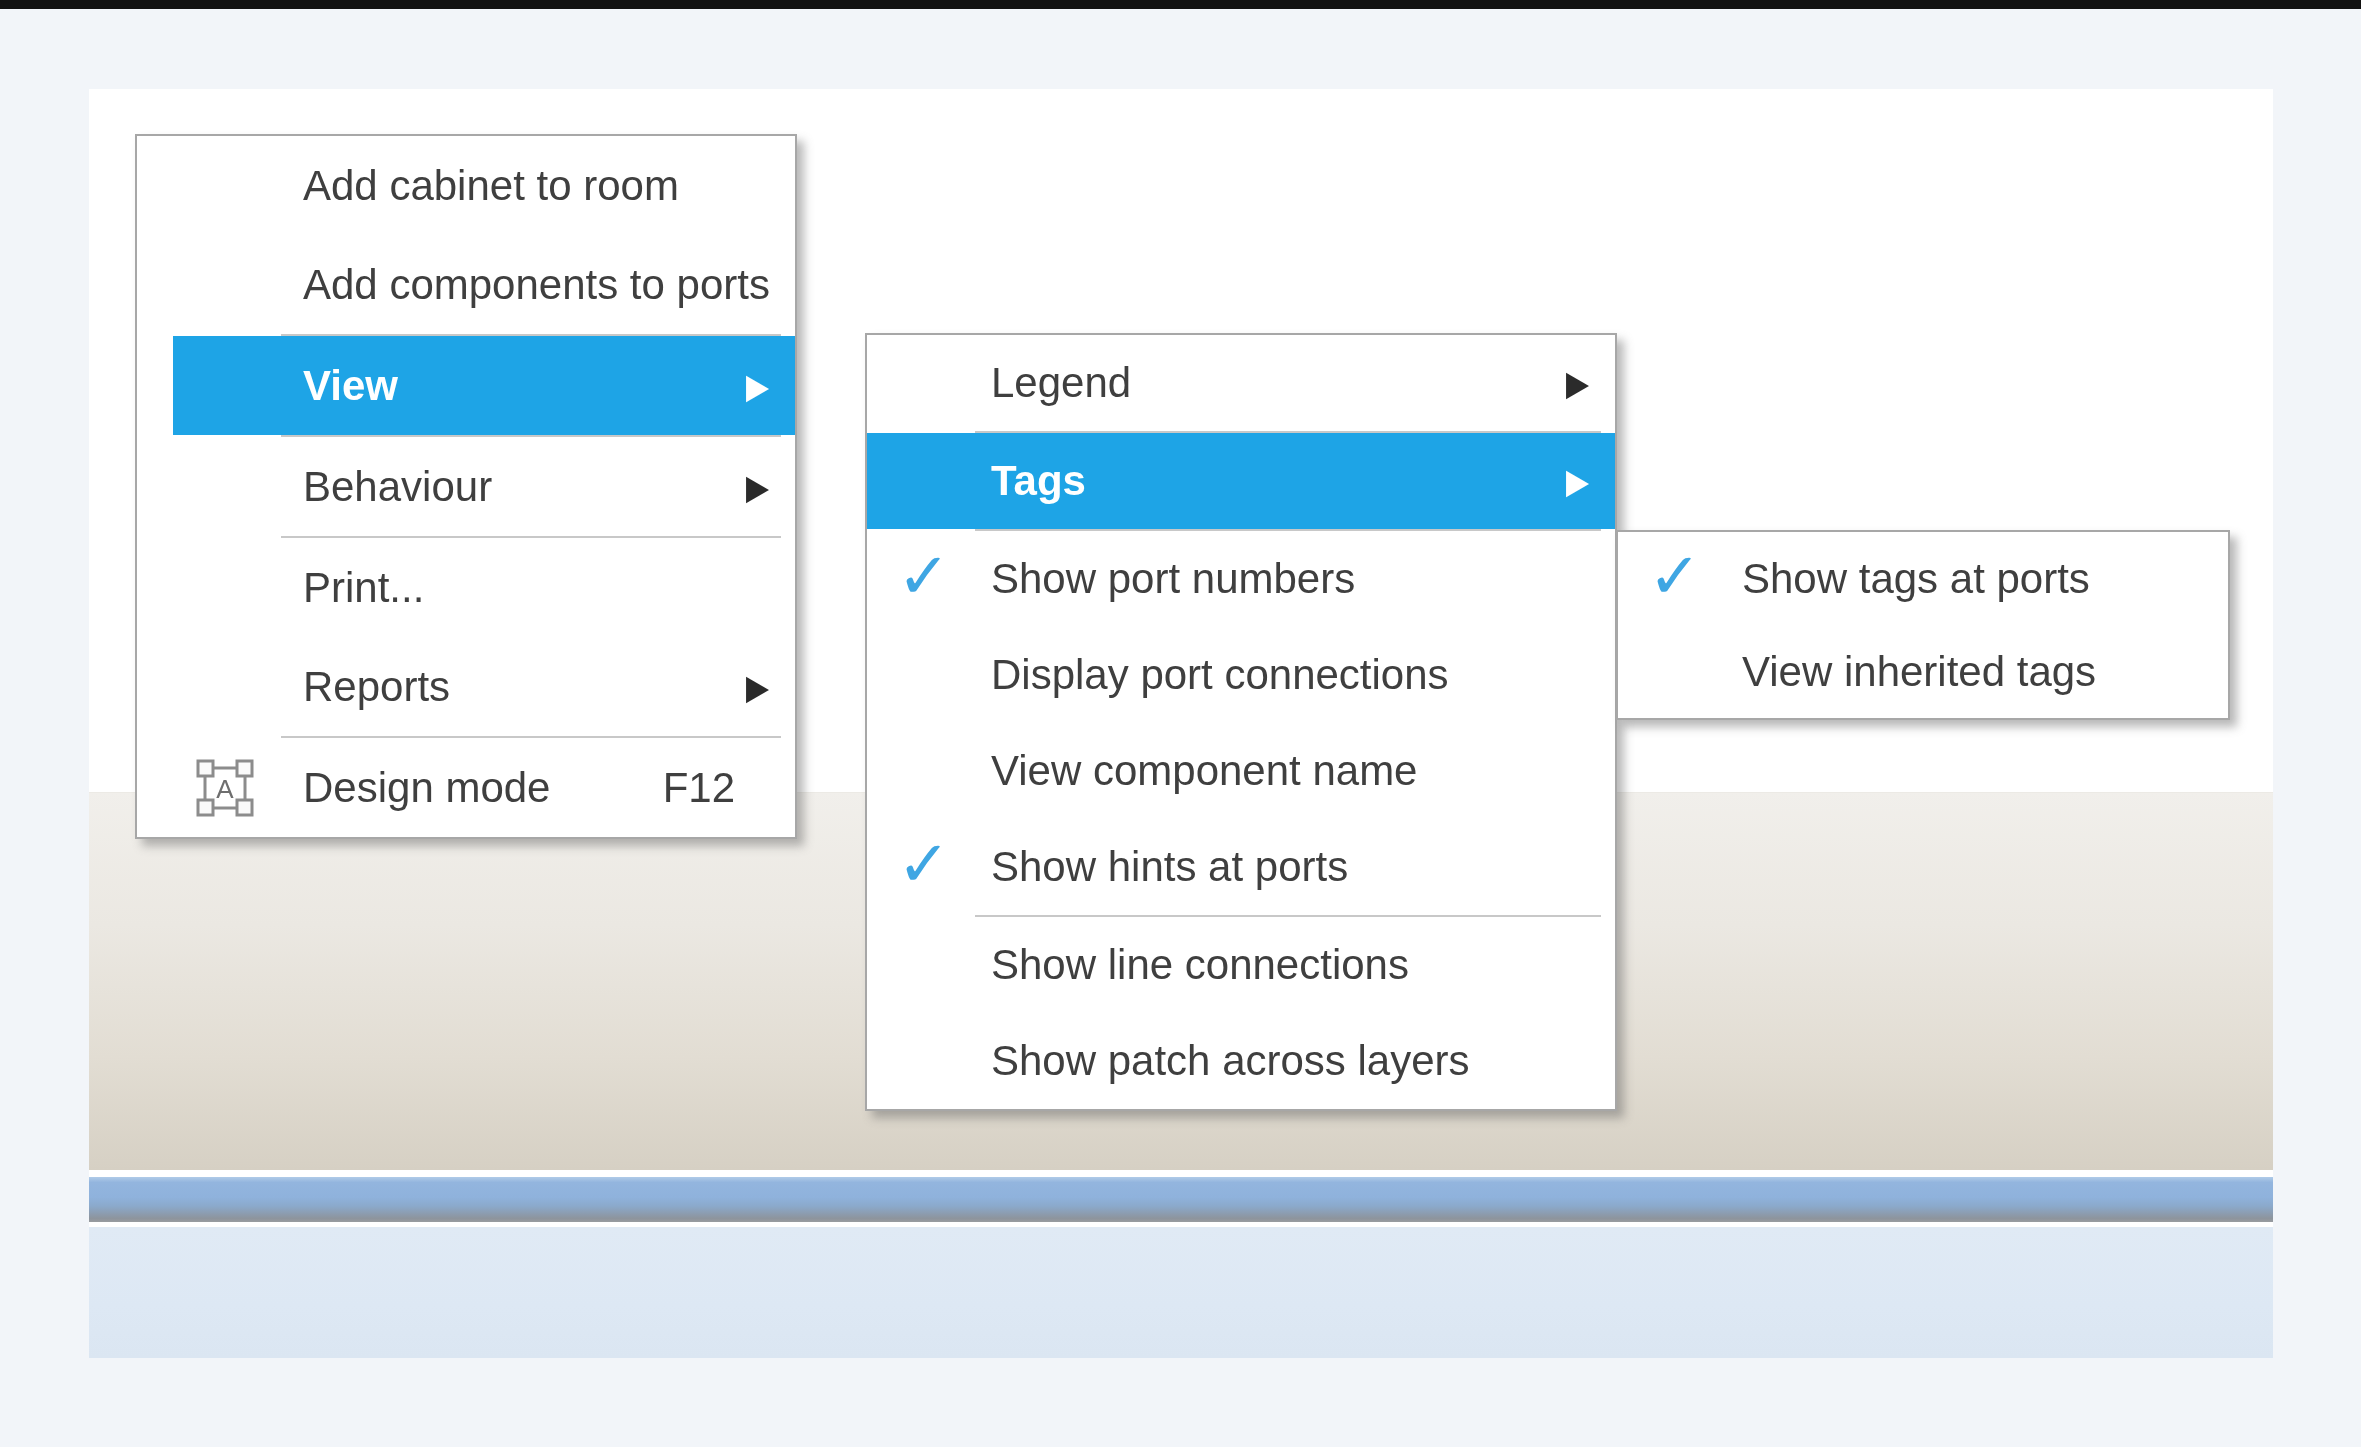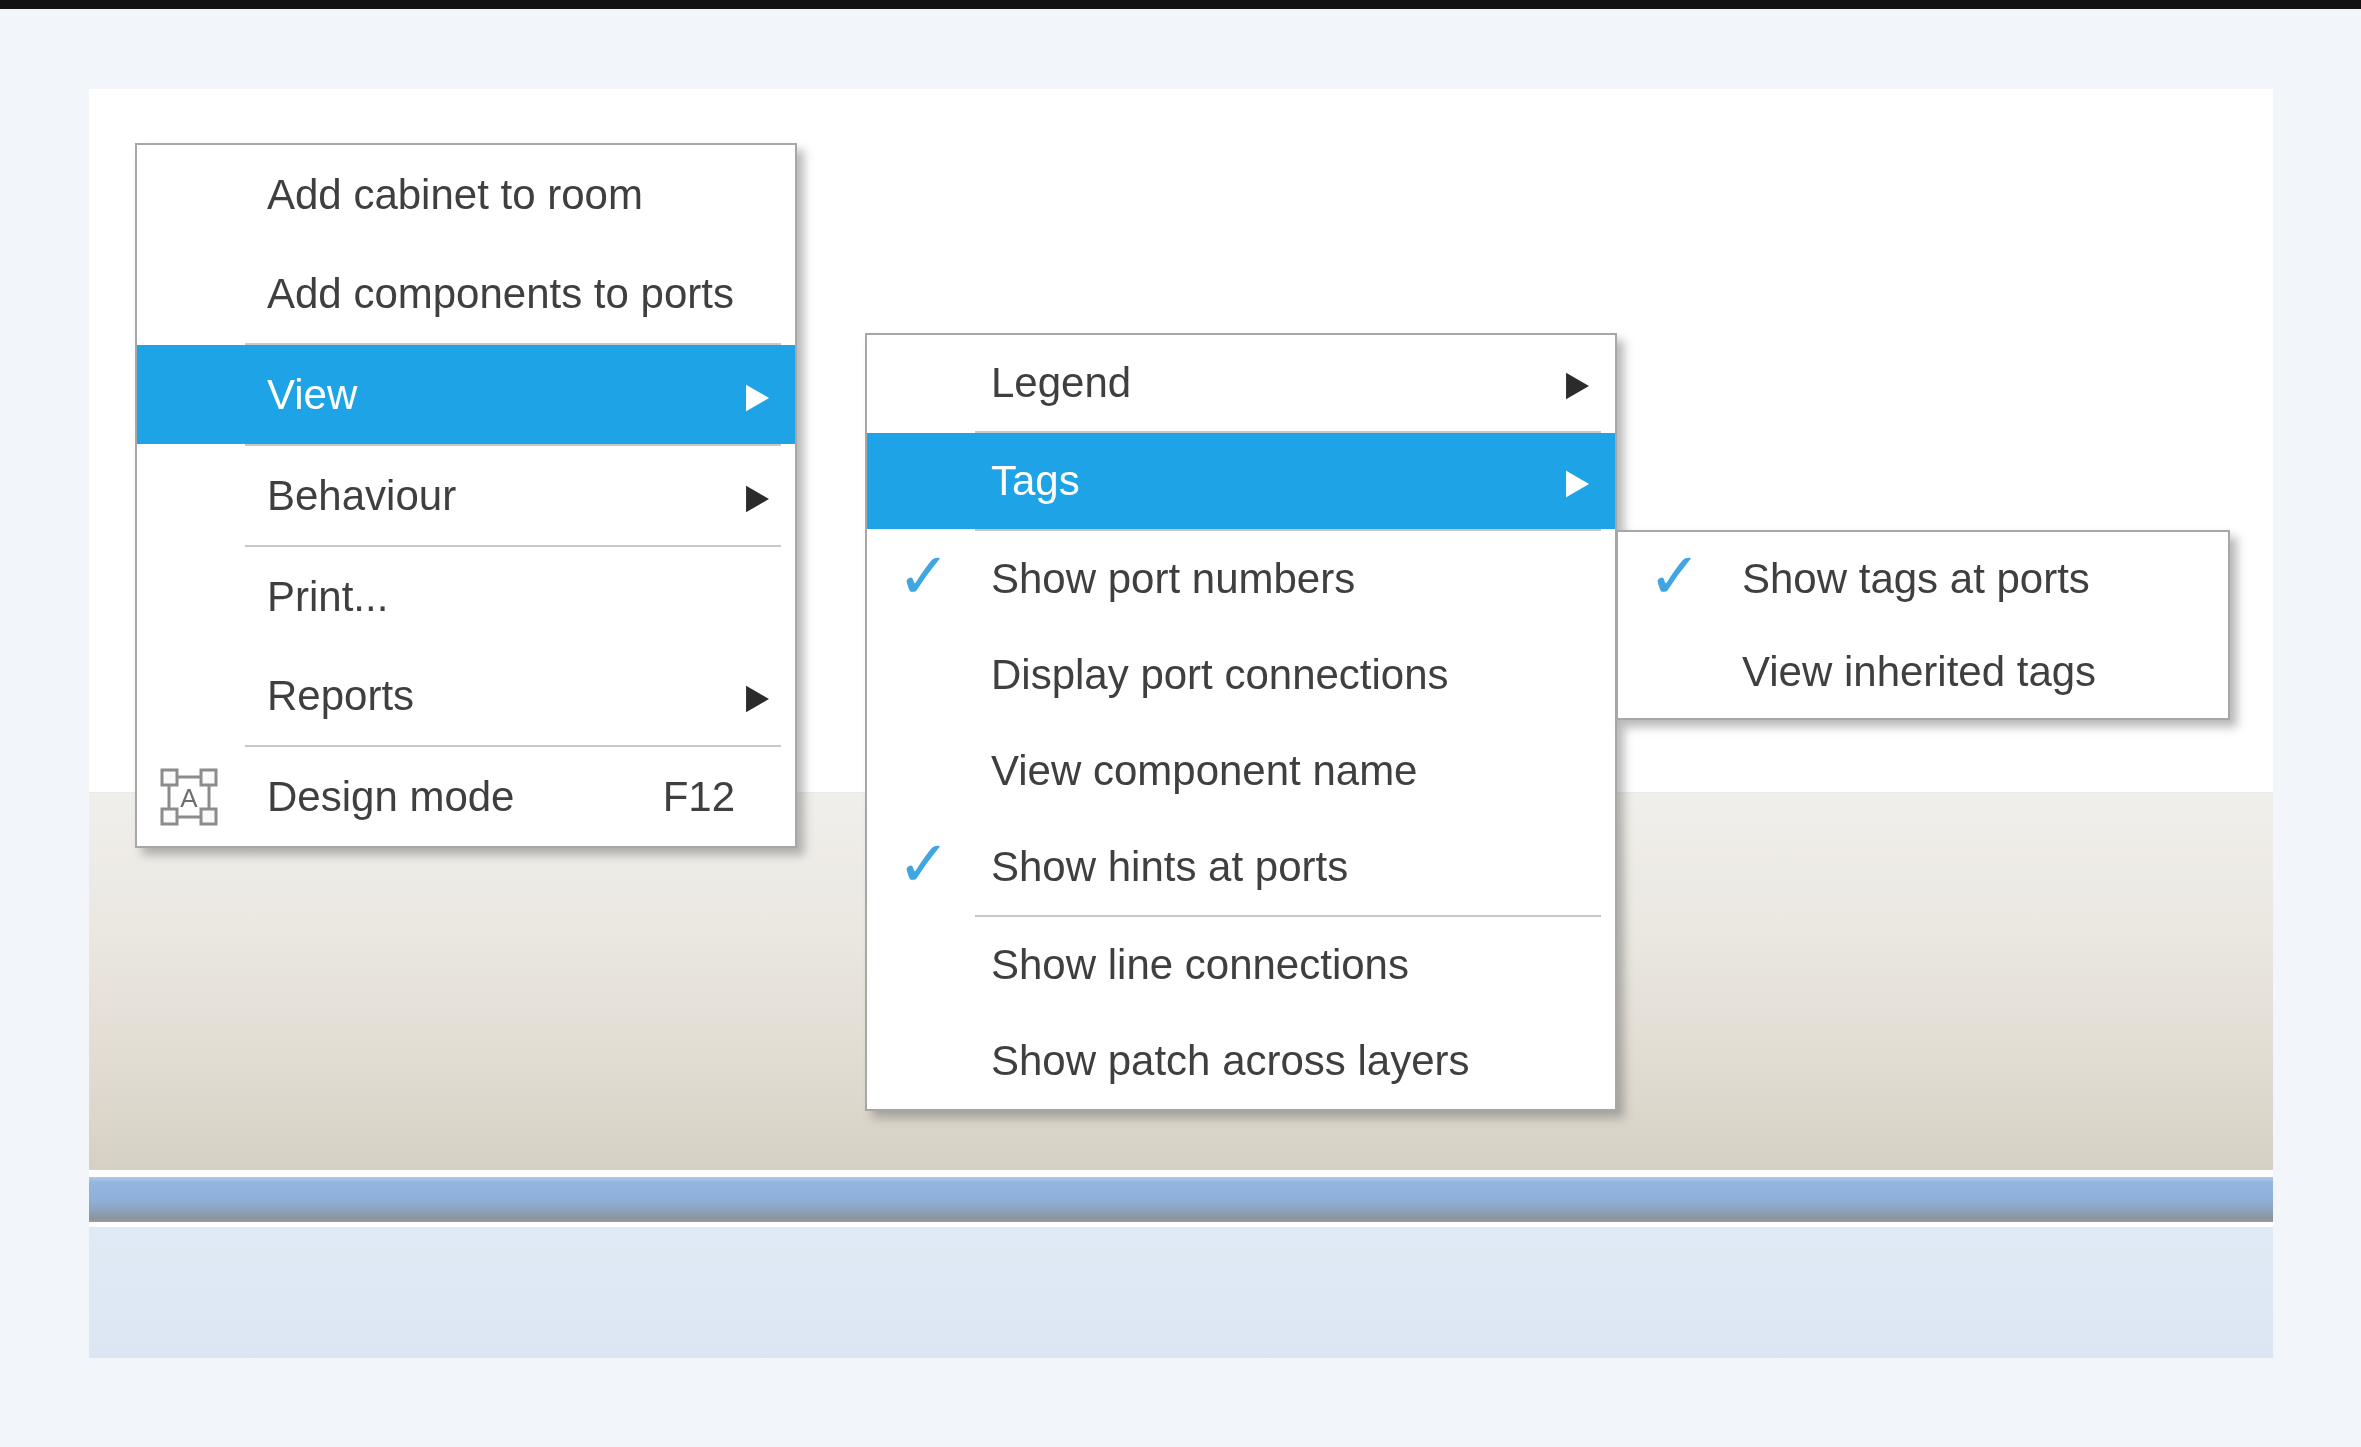--- a/index.html
+++ b/index.html
@@ -35,37 +35,38 @@
   }
   
   .menu{
     position:absolute;
     background:#ffffff;
     border:2px solid var(--menu-border,#a7a7a7);
     box-shadow:7px 7px 9px rgba(100,100,100,0.45);
     box-sizing:border-box;
     z-index:5;
   }
-  .menu-1{left:135px;top:143px;width:662px;}
+  .menu-1{left:135px;top:134px;width:662px;padding-left:36px;}
   .menu-2{left:865px;top:333px;width:752px;}
   .menu-3{left:1616px;top:530px;width:614px;}
   .mi{
     position:relative;
     display:flex;align-items:center;
     font-size:42px;
     cursor:default;
     white-space:nowrap;
   }
   .menu-1 .mi{height:99px;padding-left:130px;}
   .menu-2 .mi{height:96px;padding-left:124px;}
   .menu-3 .mi{height:93px;padding-left:124px;}
   .mi .label{pointer-events:none;}
   .mi.hl{
     background:var(--highlight,#1ea4e6);
     color:#ffffff;
+    font-weight:bold;
   }
   .sep{
     height:2px;background:#c8c8c8;
     margin-left:108px;margin-right:14px;
   }
   .arrow{
     position:absolute;right:26px;top:50%;
     transform:translateY(-50%) scaleY(1.15);
     font-size:30px;color:#2b2b2b;
   }

